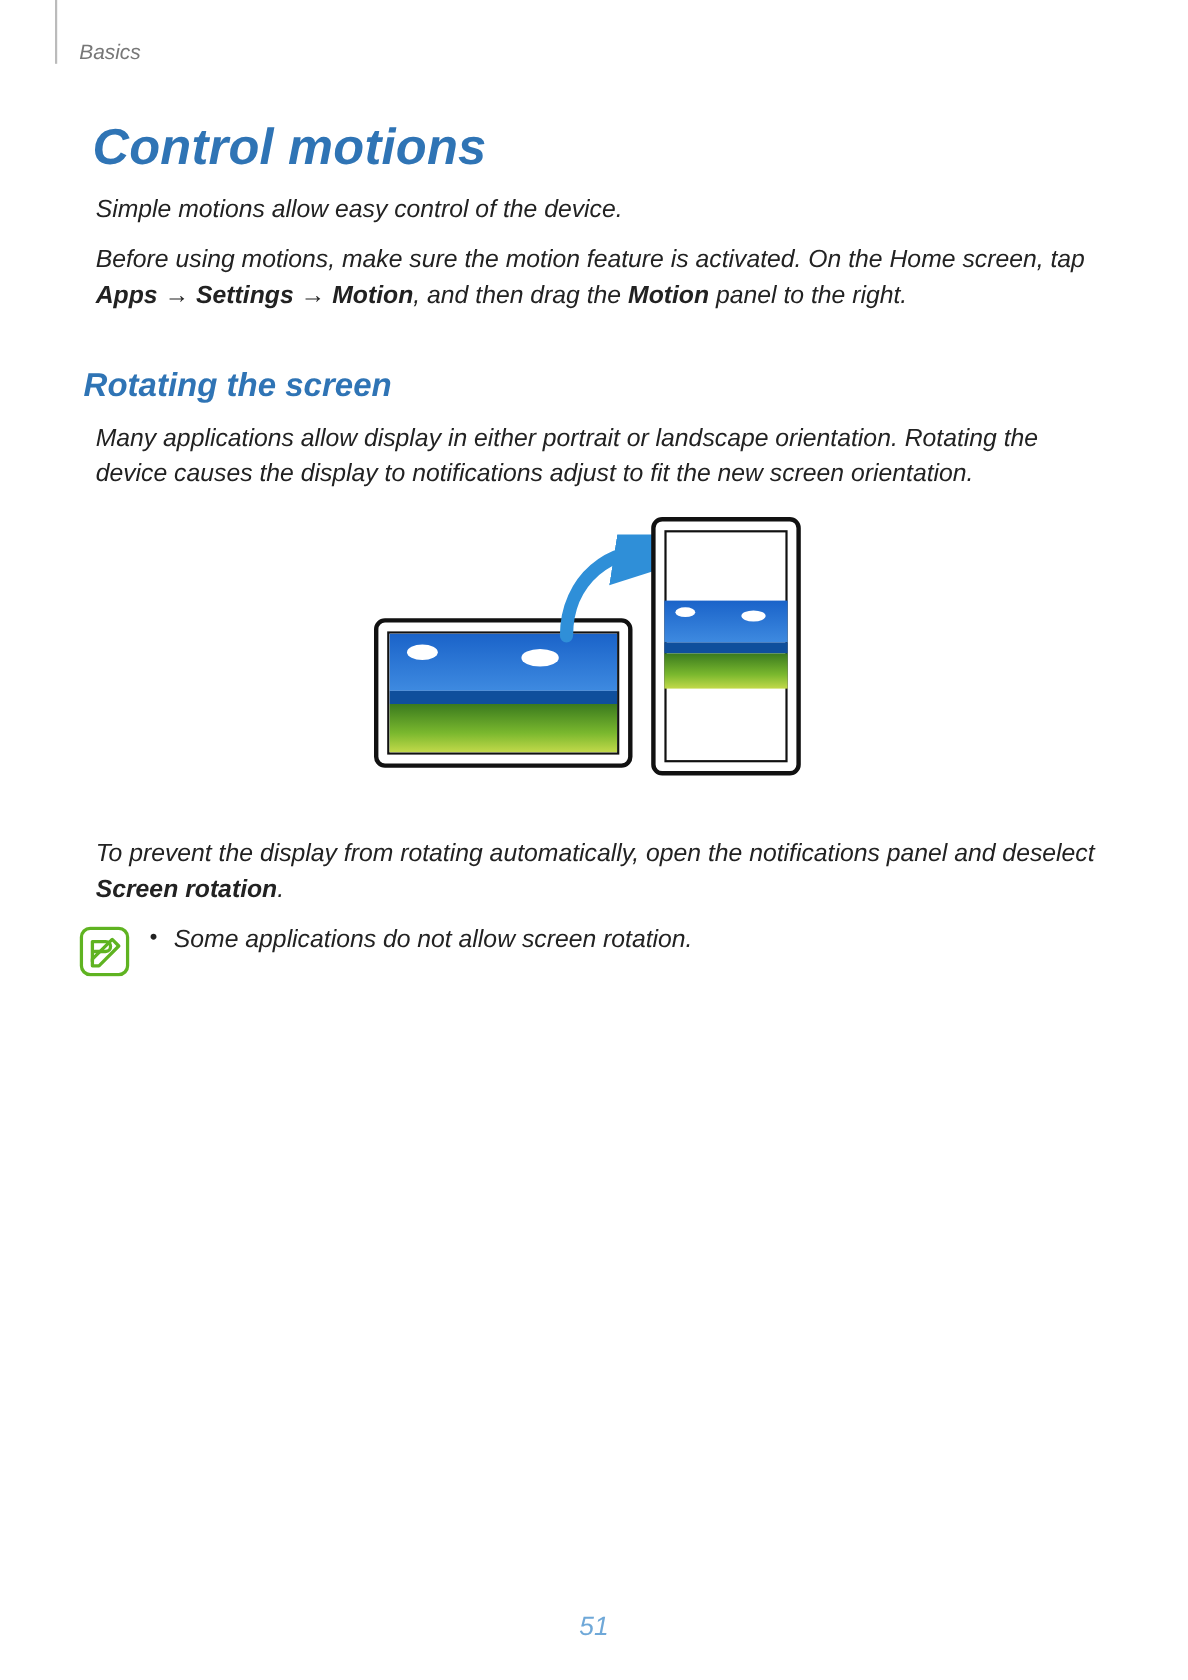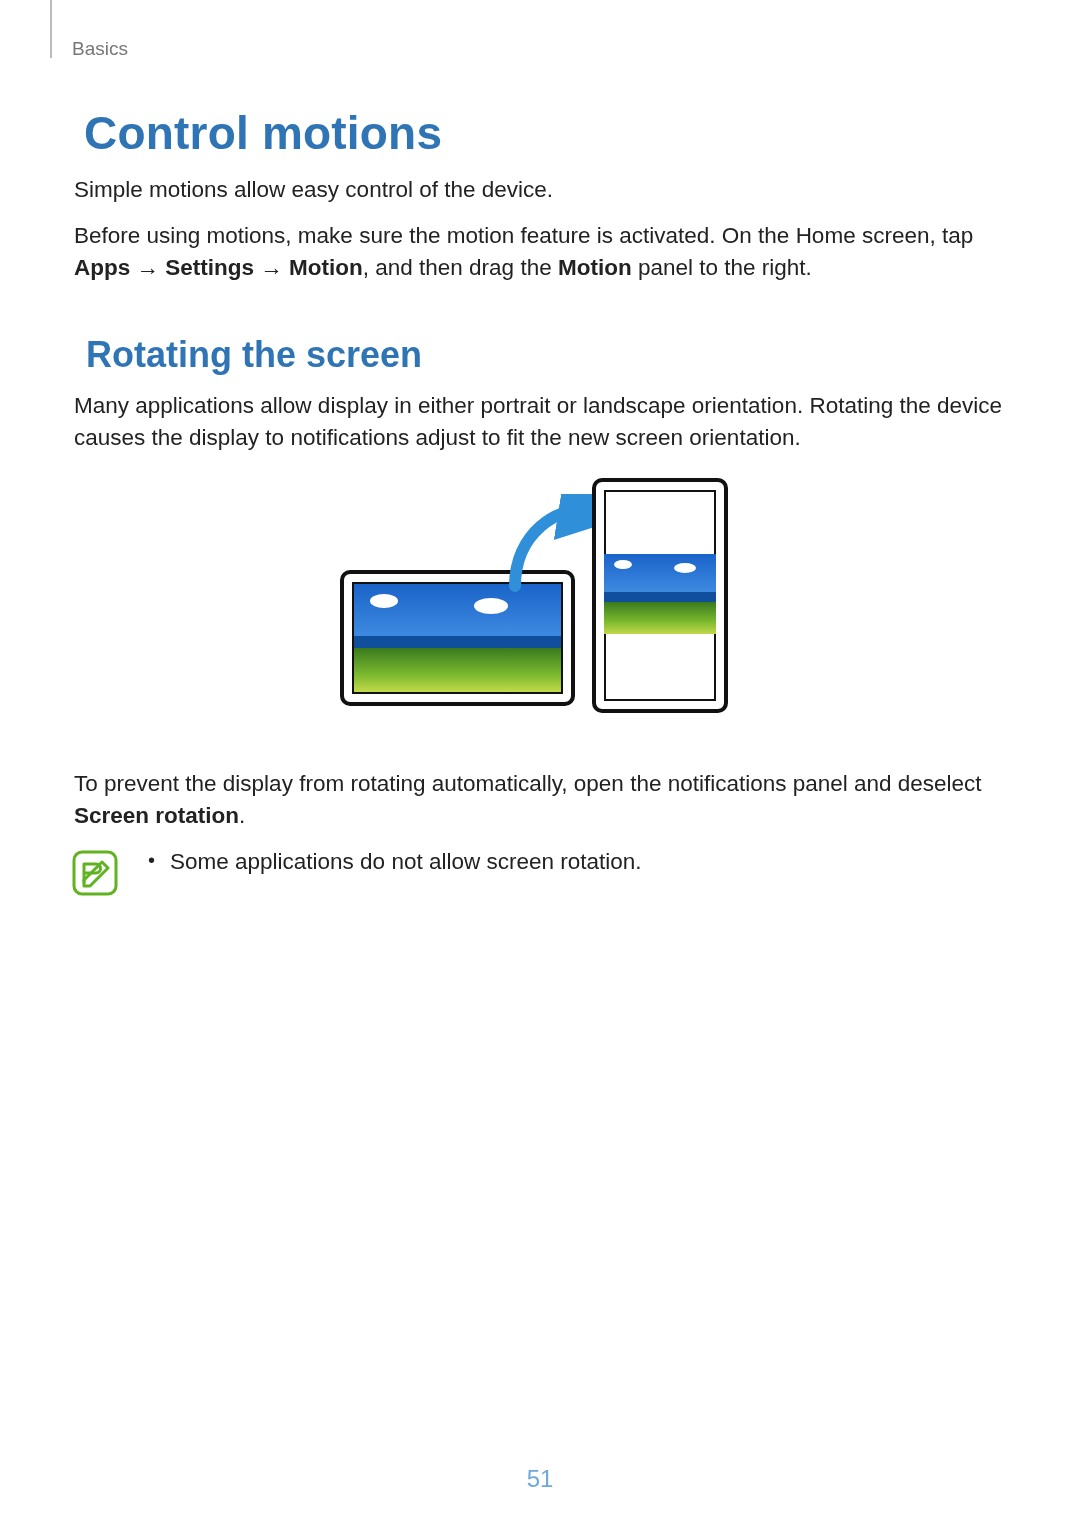--- a/index.html
+++ b/index.html
@@ -9,20 +9,21 @@
     font-family: "Segoe UI", "Helvetica Neue", Arial, sans-serif;
     color: #222;
     width: 1080px;
   }
   .page {
     position: relative;
     width: 1080px;
     height: 1527px;
     box-sizing: border-box;
     padding: 30px 72px 0 72px;
+    font-style: italic;
   }
   .left-rule {
     position: absolute;
     left: 50px;
     top: 0;
     width: 0;
     height: 58px;
     border-left: 2px solid #bbb;
   }
   .breadcrumb {
@@ -34,28 +35,28 @@
   h1.title {
     font-size: 46px;
     font-weight: 700;
     color: #2f74b5;
     margin: 0 0 14px 12px;
     letter-spacing: 0.2px;
   }
   p.body {
     font-size: 22.5px;
     line-height: 1.42;
-    margin: 0 0 14px 2px;
+    margin: 0 0 14px 15px;
     color: #222;
   }
   h2.sub {
-    font-size: 36px;
+    font-size: 30px;
     font-weight: 700;
     color: #2f74b5;
-    margin: 50px 0 14px 14px;
+    margin: 50px 0 14px 4px;
   }
   .bold { font-weight: 700; }
   .arrow { font-weight: 400; }
 
   
   .figure {
     width: 100%;
     height: 260px;
     position: relative;
     margin: 24px 0 30px 0;
@@ -121,21 +122,21 @@
   }
   .rotate-arrow {
     position:absolute;
     left: 425px; top: 16px;
     width: 110px; height: 110px;
   }
 
   
   .note-block {
     display: flex;
-    gap: 30px;
+    gap: 18px;
     margin-top: 10px;
   }
   .note-icon {
     flex: 0 0 46px;
     height: 46px;
     margin-top: 4px;
   }
   .note-list {
     flex: 1;
     padding: 0;

